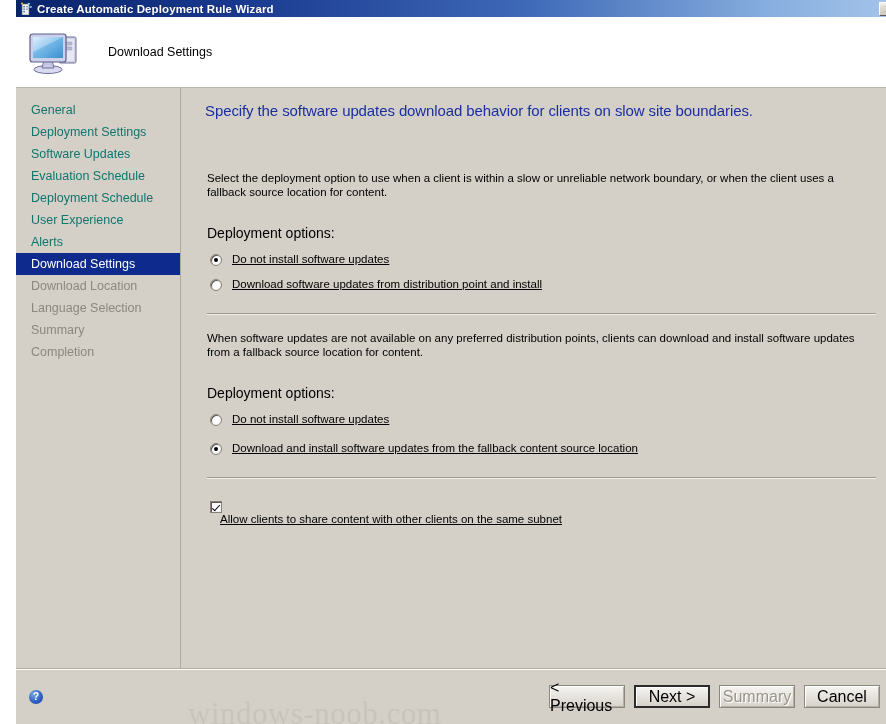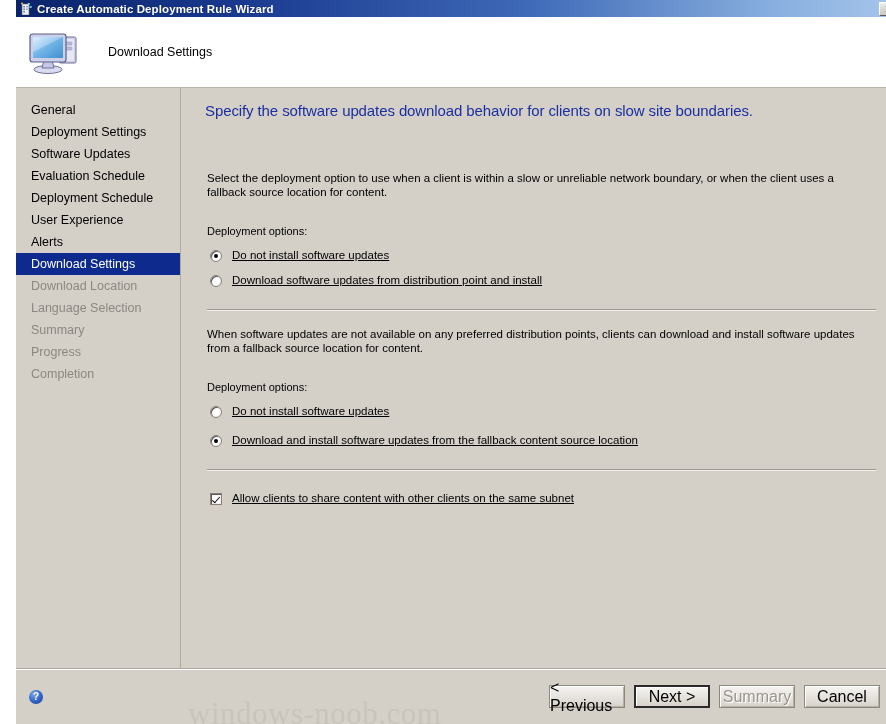--- a/index.html
+++ b/index.html
@@ -108,21 +108,21 @@
     background: #d4d0c8;
     border-right: 1px solid #b0aba1;
     padding-top: 11px;
     box-sizing: border-box;
   }
   .nav-item {
     height: 22px;
     line-height: 22px;
     padding-left: 15px;
     font-size: 12.5px;
-    color: #000000;
+    color: #0f766e;
     white-space: nowrap;
     box-sizing: border-box;
   }
   .nav-item.selected {
     background: #0d2a8c;
     color: #ffffff;
   }
   .nav-item.disabled {
     color: #8b8880;
   }
@@ -144,21 +144,21 @@
   .para {
     font-size: 11.5px;
     line-height: 14px;
     color: #000;
     margin-left: 4px;
     margin-right: 12px;
   }
   #intro-para { margin-top: 52px; }
 
   .group-label {
-    font-size: 11px;
+    font-size: 14px;
     margin-left: 4px;
     margin-top: 26px;
   }
 
   .opt-row {
     display: flex;
     align-items: flex-start;
     margin-left: 7px;
     margin-top: 12px;
   }
@@ -194,20 +194,21 @@
     border-bottom: 1px solid #f3f1ee;
     margin: 22px 4px 0 4px;
     height: 0;
   }
 
   .check-row {
     display: flex;
     align-items: flex-start;
     margin-left: 7px;
     margin-top: 21px;
+    flex-direction: column;
   }
   .checkbox {
     width: 12px; height: 12px;
     flex: 0 0 auto;
     background: #ffffff;
     border: 1px solid #868079;
     box-shadow: inset 1px 1px 0 #5c5750, inset -1px -1px 0 #f4f2ef;
     box-sizing: border-box;
     position: relative;
     margin-top: 1px;
@@ -351,21 +352,20 @@
       <div class="nav-item">Deployment Settings</div>
       <div class="nav-item">Software Updates</div>
       <div class="nav-item">Evaluation Schedule</div>
       <div class="nav-item">Deployment Schedule</div>
       <div class="nav-item">User Experience</div>
       <div class="nav-item">Alerts</div>
       <div class="nav-item selected">Download Settings</div>
       <div class="nav-item disabled">Download Location</div>
       <div class="nav-item disabled">Language Selection</div>
       <div class="nav-item disabled">Summary</div>
-      <div class="nav-item disabled">Progress</div>
       <div class="nav-item disabled">Completion</div>
     </div>
 
     <div id="content">
 
       <div id="page-heading">Specify the software updates download behavior for clients on slow site boundaries.</div>
 
       <div class="para" id="intro-para">Select the deployment option to use when a client is within a slow or unreliable network boundary, or when the client uses a fallback source location for content.</div>
 
       <div class="group-label">Deployment options:</div>

